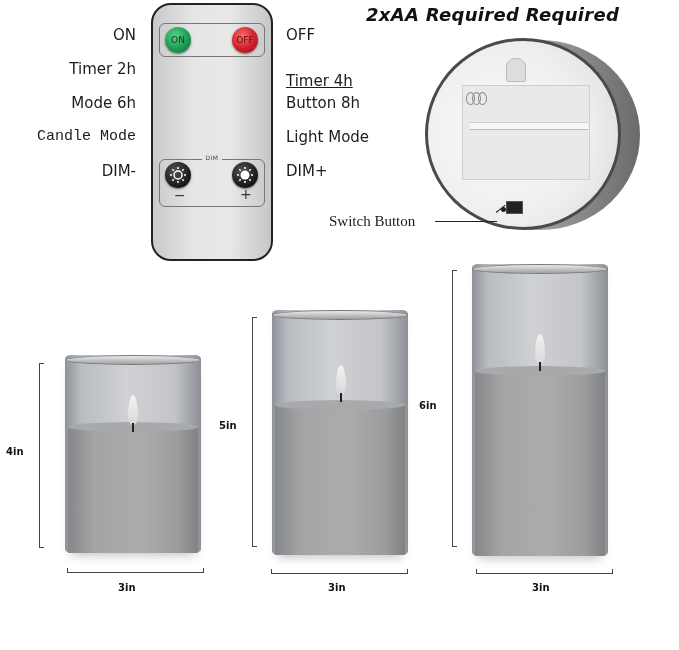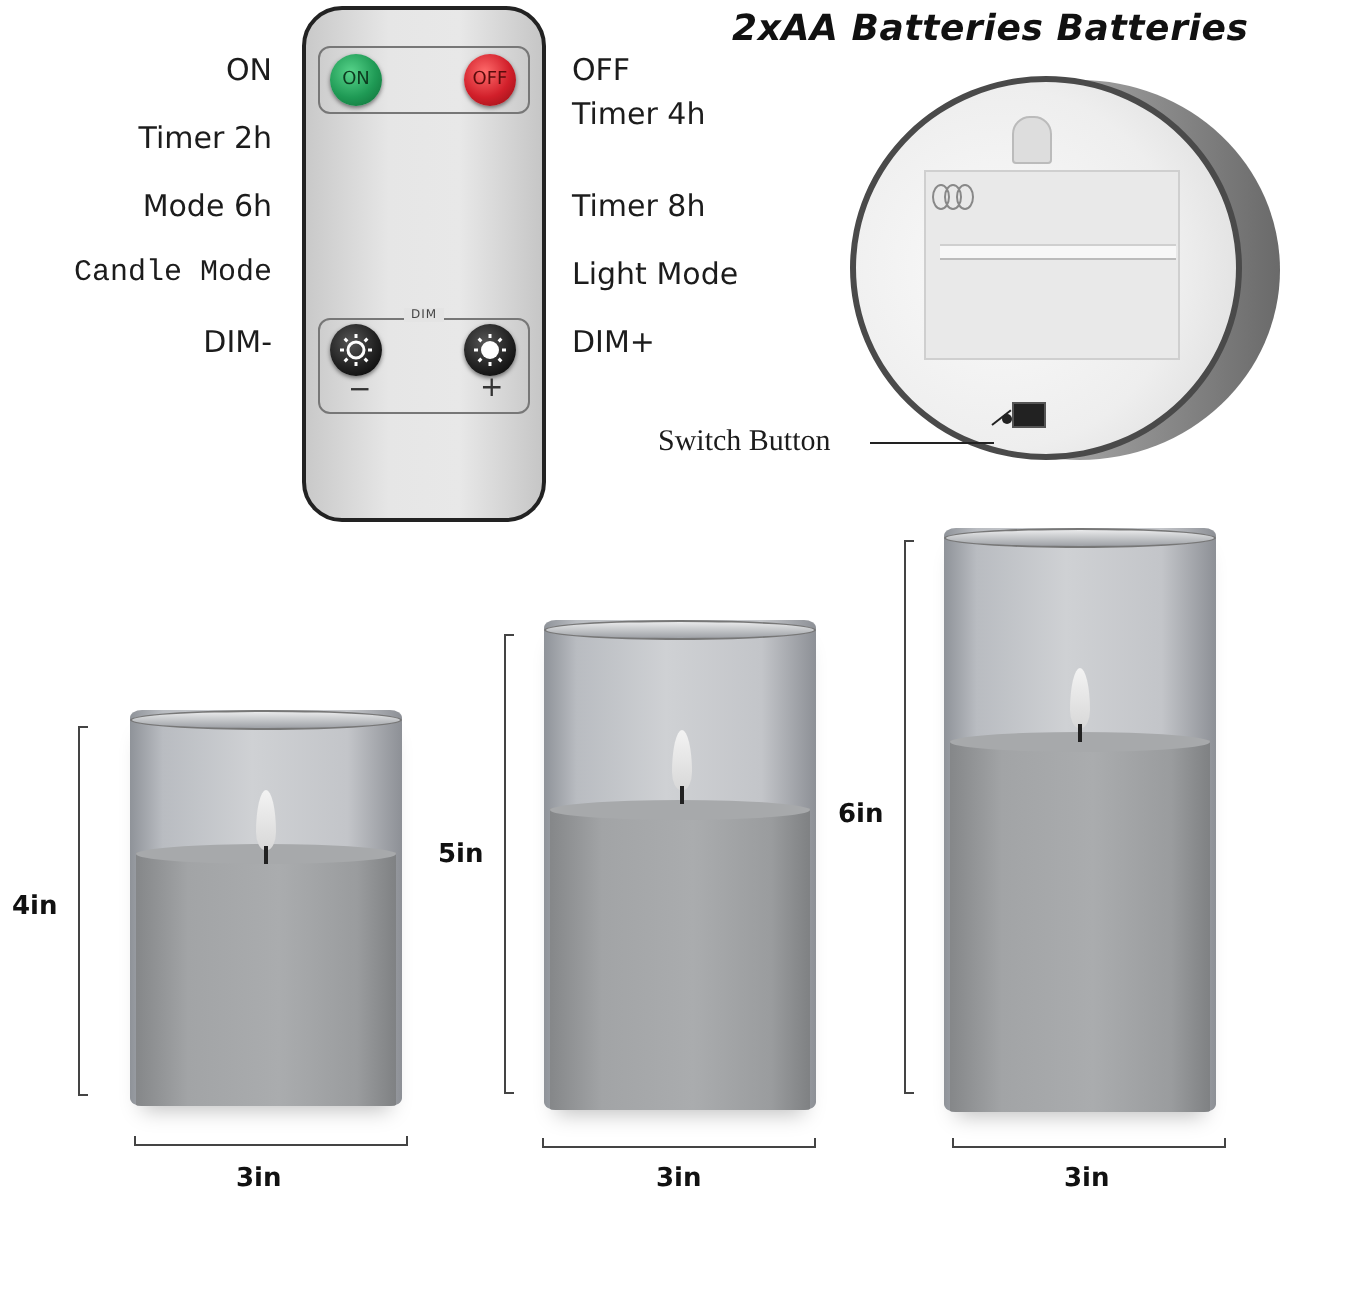--- a/index.html
+++ b/index.html
@@ -31,34 +31,34 @@
   .dot{position:absolute;left:501px;top:207px;width:5px;height:5px;border-radius:50%;background:#222;}
   
   .glass{position:absolute;border-radius:6px/4px;background:linear-gradient(90deg,#8f9399 0%,#b9bcc1 12%,#cfd1d4 45%,#c3c5c9 80%,#8d9096 100%);overflow:hidden;box-shadow:0 8px 10px -6px rgba(0,0,0,.25);}
   .glass .top{position:absolute;left:0;right:0;top:0;height:10px;border-radius:50%;background:linear-gradient(#e9eaeb,#9ea1a6);border:1px solid #777;box-sizing:border-box;}
   .wax{position:absolute;left:3px;right:3px;bottom:0;background:linear-gradient(90deg,#858789 0%,#a2a4a6 20%,#aaacae 55%,#9a9c9e 85%,#7f8183 100%);border-top:1px solid #9a9c9e;}
   .wax::before{content:"";position:absolute;left:0;right:0;top:-5px;height:10px;border-radius:50%;background:#a7a9ab;}
   .flame{position:absolute;width:10px;height:30px;background:linear-gradient(#f3f3f3,#d8d8d8);border-radius:50% 50% 45% 45% / 70% 70% 30% 30%;}
   .wick{position:absolute;width:2px;height:9px;background:#222;}
   .vline{position:absolute;width:5px;border-left:1px solid #444;border-top:1px solid #444;border-bottom:1px solid #444;box-sizing:border-box;}
   .hline{position:absolute;height:5px;border-left:1px solid #444;border-right:1px solid #444;border-bottom:1px solid #444;box-sizing:border-box;}
-  .dim{position:absolute;font-size:13px;font-weight:bold;color:#111;}
+  .dim{position:absolute;font-size:10px;font-weight:bold;color:#111;}
 </style>
 </head>
 <body>
 
 <div class="lbl right" style="right:543px;top:26px;">ON</div>
 <div class="lbl right" style="right:543px;top:60px;">Timer 2h</div>
 <div class="lbl right" style="right:543px;top:94px;">Mode 6h</div>
 <div class="lbl right" style="right:543px;top:128px;font-family:Liberation Mono, monospace;">Candle Mode</div>
 <div class="lbl right" style="right:543px;top:162px;margin-left:24px;">DIM-</div>
 
 <div class="lbl" style="left:286px;top:26px;">OFF</div>
-<div class="lbl" style="left:286px;top:48px;">Timer 4h</div>
-<div class="lbl" style="left:286px;top:94px;">Timer 8h</div>
+<div class="lbl" style="left:286px;top:72px;text-decoration:underline;">Timer 4h</div>
+<div class="lbl" style="left:286px;top:94px;">Button 8h</div>
 <div class="lbl" style="left:286px;top:128px;">Light Mode</div>
 <div class="lbl" style="left:286px;top:162px;">DIM+</div>
 
 <div class="remote">
   <div class="grp" style="top:18px;height:34px;">
     <div class="rbtn green" style="left:5px;top:3px;">ON</div>
     <div class="rbtn red" style="left:72px;top:3px;">OFF</div>
   </div>
   <div class="grp" style="top:154px;height:48px;">
     <div class="grp-title"><span>DIM</span></div>
@@ -90,21 +90,21 @@
             <line x1="3.3" y1="14.7" x2="4.7" y2="13.3"></line>
             <line x1="13.3" y1="4.7" x2="14.7" y2="3.3"></line>
           </g>
         </svg>
     </div>
     <div class="pm" style="left:14px;top:27px;">−</div>
     <div class="pm" style="left:80px;top:26px;">+</div>
   </div>
 </div>
 
-<div class="title">2xAA Batteries Batteries</div>
+<div class="title">2xAA Required Required</div>
 <div class="rim"></div>
 <div class="disc"></div>
 <div class="tab"></div>
 <div class="comp"></div>
 <div class="rail"></div>
 <div class="spring" style="left:466px;top:92px;"></div>
 <div class="spring" style="left:472px;top:92px;"></div>
 <div class="spring" style="left:478px;top:92px;"></div>
 <div class="sw"></div>
 <div class="dot"></div>

